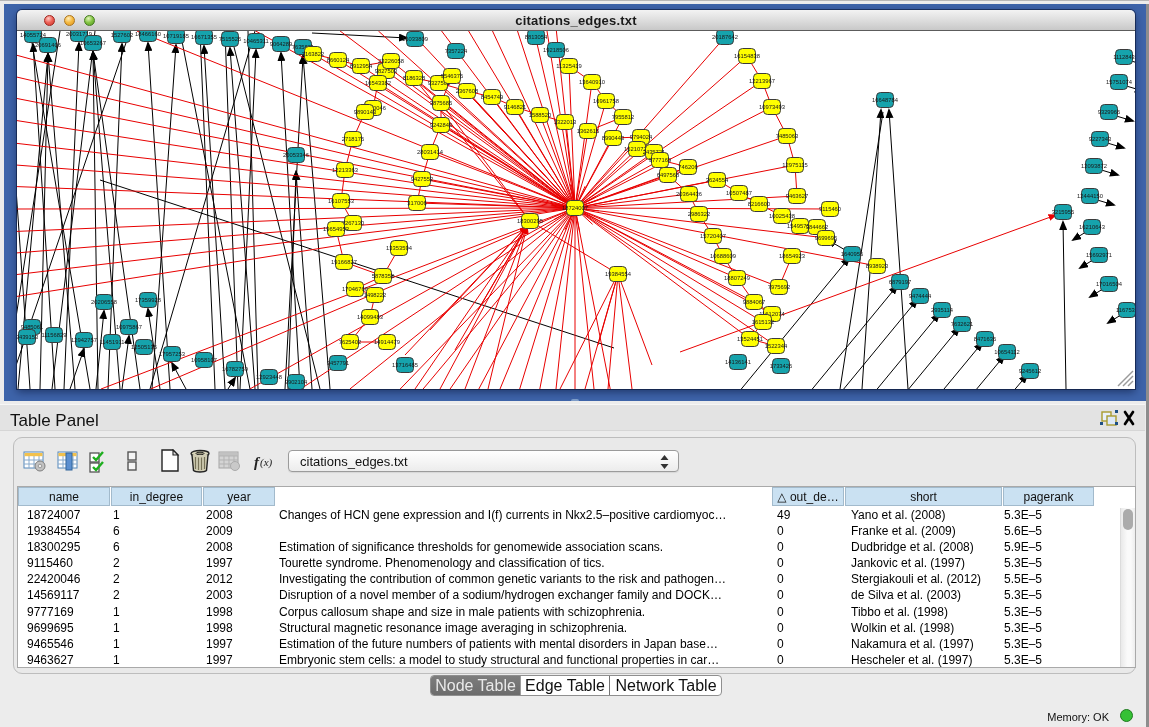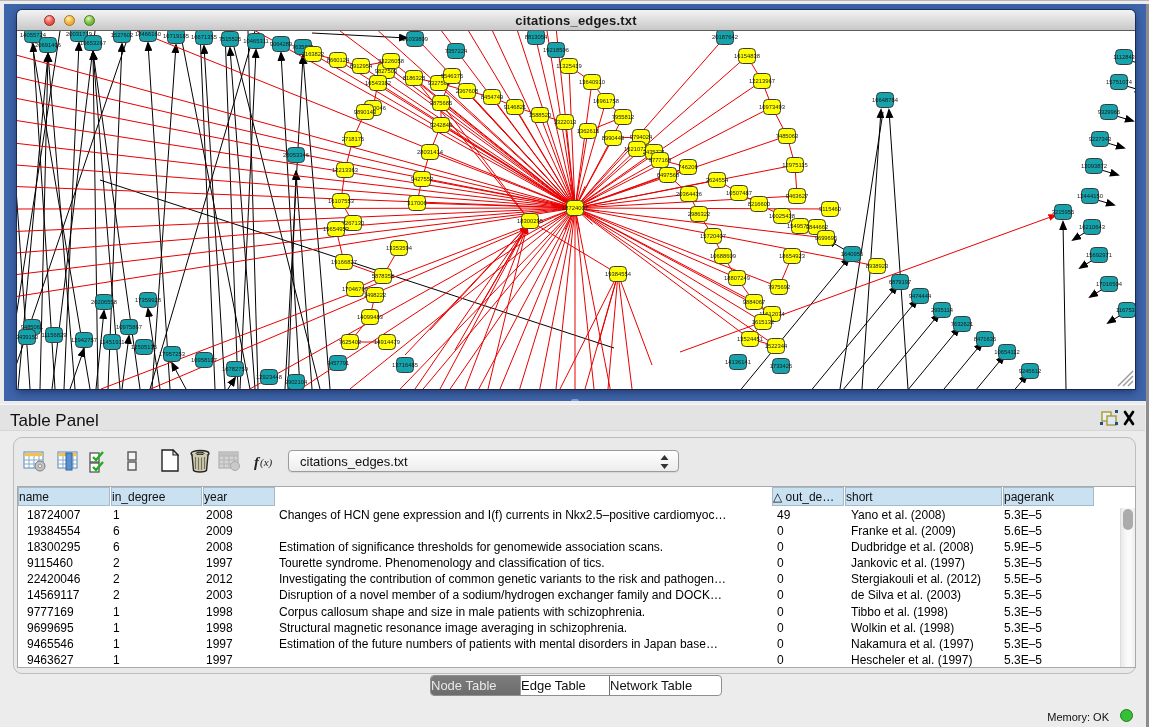--- a/index.html
+++ b/index.html
@@ -17,30 +17,30 @@
 #content{left:0;top:21px;width:1118px;height:358px;background:#fff;overflow:hidden}
 
 #tpanel{left:0;top:401px;width:1145px;height:326px;background:#ececec}
 #tphead{left:0;top:3px;width:1145px;height:27px;background:#e3e3e3;border-top:1px solid #f6f6f6;border-bottom:1px solid #d6d6d6}
 #tphead .lbl{left:10px;top:6px;font-size:17px;color:#111}
 #container{left:13px;top:36px;width:1123px;height:237px;background:#e9e9e9;border:1px solid #bdbdbd;border-radius:9px}
 #combo{left:274px;top:12px;width:391px;height:22px;border:1px solid #9b9b9b;border-radius:4px;background:linear-gradient(#ffffff,#ececec);box-shadow:0 1px 1px rgba(0,0,0,.08)}
 #combo span{position:absolute;left:11px;top:3px;font-size:13px;color:#111}
 
 #tbl{left:3px;top:48px;width:1119px;height:182px;background:#fff;border:1px solid #a9a9a9}
-.th{position:absolute;top:0;height:19px;background:#cae1f2;border:1px solid #a2bacc;font-size:12px;color:#111;line-height:18px}
+.th{position:absolute;top:0;height:19px;background:#cae1f2;border:1px solid #a2bacc;font-size:12px;color:#111;text-align:center;line-height:18px}
 #tbody{position:absolute;left:0;top:20px;width:1117px;height:160px;font-size:12px;color:#000}
 .tr{position:relative;height:16.1px;line-height:16.1px;white-space:nowrap}
 .tr span{position:absolute;top:0}
 .c0{left:9px}.c1{left:95px}.c2{left:188px}.c3{left:261px}.c4{left:759px}.c5{left:833px}.c6{left:986px}
 #sbar{position:absolute;left:1102px;top:21px;width:15px;height:159px;background:linear-gradient(to right,#e9e9e9,#fafafa 45%,#fafafa 70%,#ededed);border-left:1px solid #dcdcdc}
 #thumb{position:absolute;left:2px;top:1px;width:10px;height:21px;border-radius:5px;background:#ababab}
 
 #tabs{left:430px;top:274px;width:292px;height:21px;border:1px solid #8f8f8f;border-radius:4px;background:#fff;overflow:hidden}
-.tab{position:absolute;top:0;height:21px;font-size:13px;line-height:20px;color:#111}
+.tab{position:absolute;top:0;height:21px;font-size:16px;text-align:center;line-height:20px;color:#111}
 #tab1{left:0;width:89px;background:linear-gradient(#7d7d7d,#6a6a6a);color:#e9e9e9}
 #tab2{left:89px;width:89px;border-left:1px solid #9d9d9d}
 #tab3{left:178px;width:113px;border-left:1px solid #737373}
 #mem{right:36px;top:310px;font-size:11px;color:#111}
 #memdot{left:1120px;top:308px;width:13px;height:13px;border-radius:50%;background:#35c135;border:1px solid #1f7a1f}
 svg{display:block}
 </style></head>
 <body>
 <div class="abs" id="topline"></div>
 <div class="abs" id="blue"></div>
@@ -994,20 +994,21 @@
             <span class="c2">1997</span>
             <span class="c3">Estimation of the future numbers of patients with mental disorders in Japan base…</span>
             <span class="c4">0</span>
             <span class="c5">Nakamura et al. (1997)</span>
             <span class="c6">5.3E–5</span>
           </div>
           <div class="tr">
             <span class="c0">9463627</span>
             <span class="c1">1</span>
             <span class="c2">1997</span>
+            <span class="c3">Embryonic stem cells: a model to study structural and functional properties in car…</span>
             <span class="c4">0</span>
             <span class="c5">Hescheler et al. (1997)</span>
             <span class="c6">5.3E–5</span>
           </div>
         </div>
       <div id="sbar">
           <div id="thumb"></div>
         </div>
     </div>
   </div>

